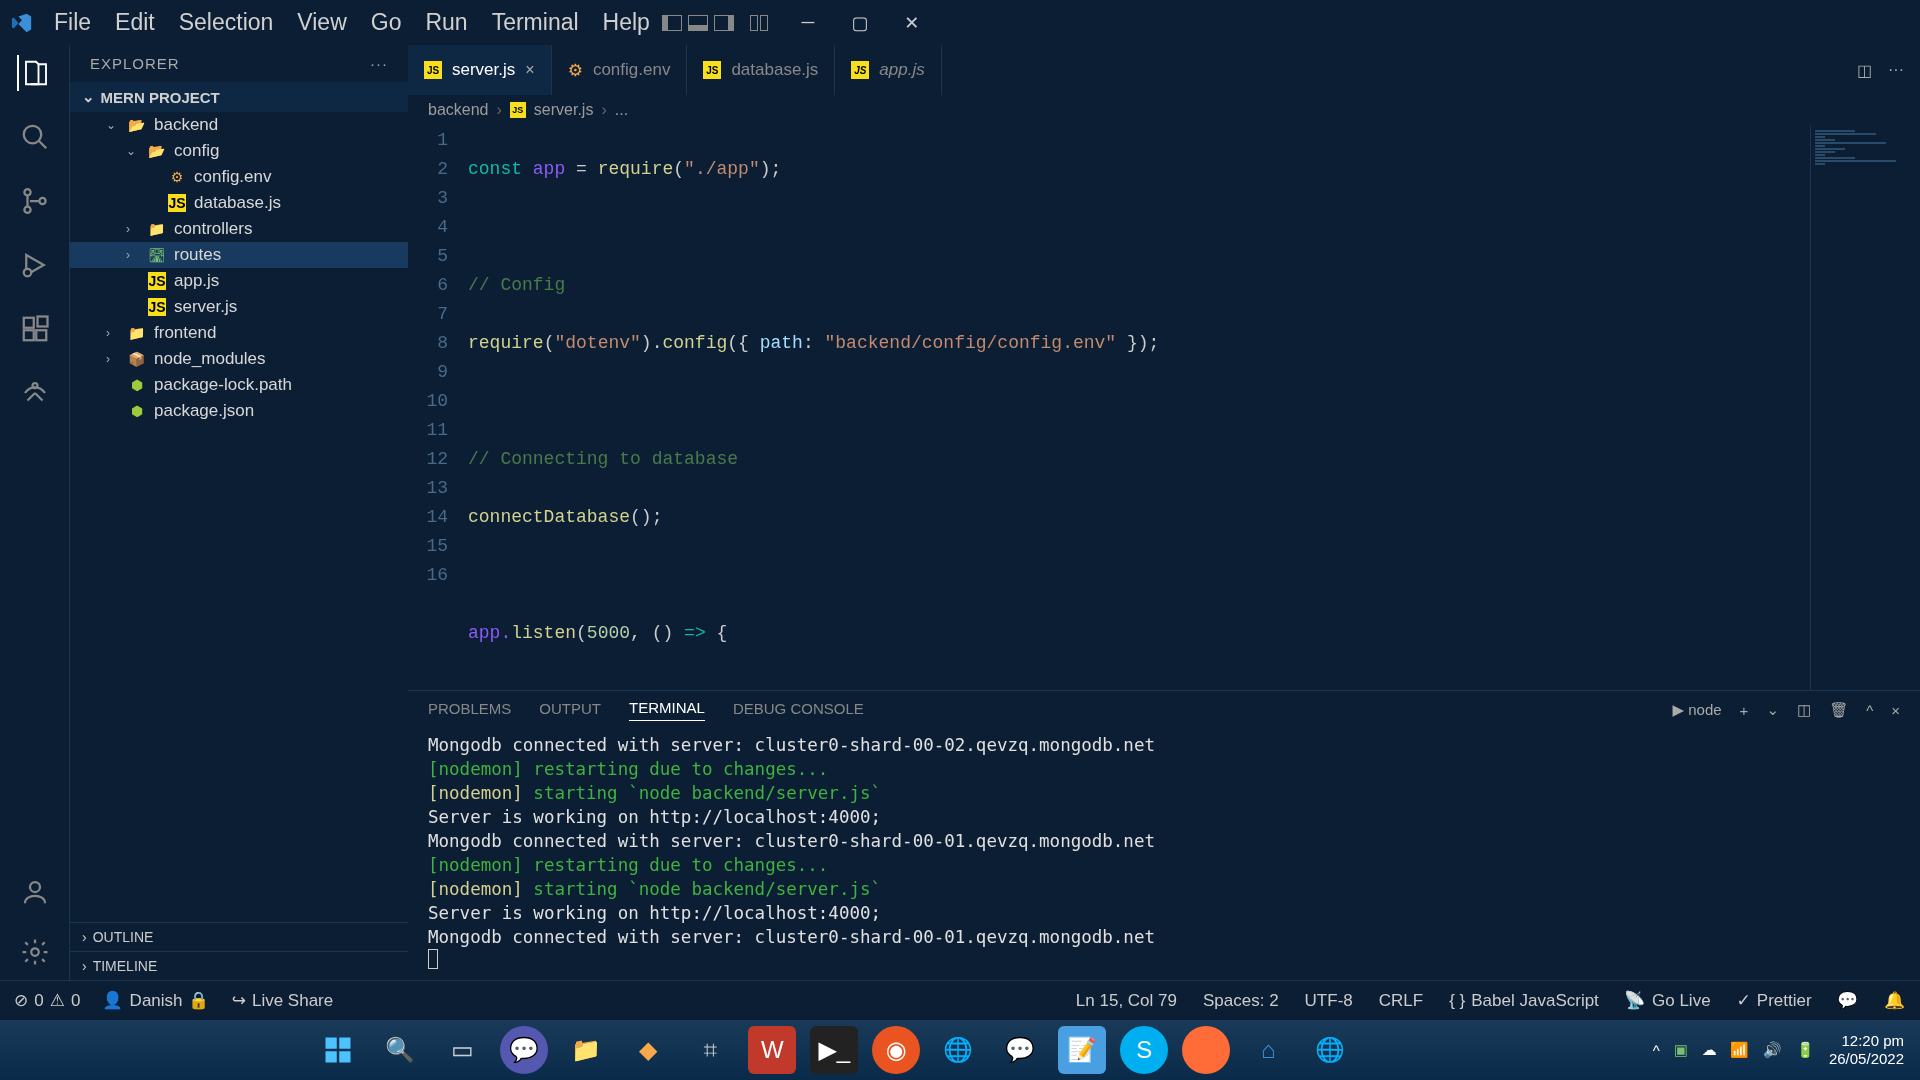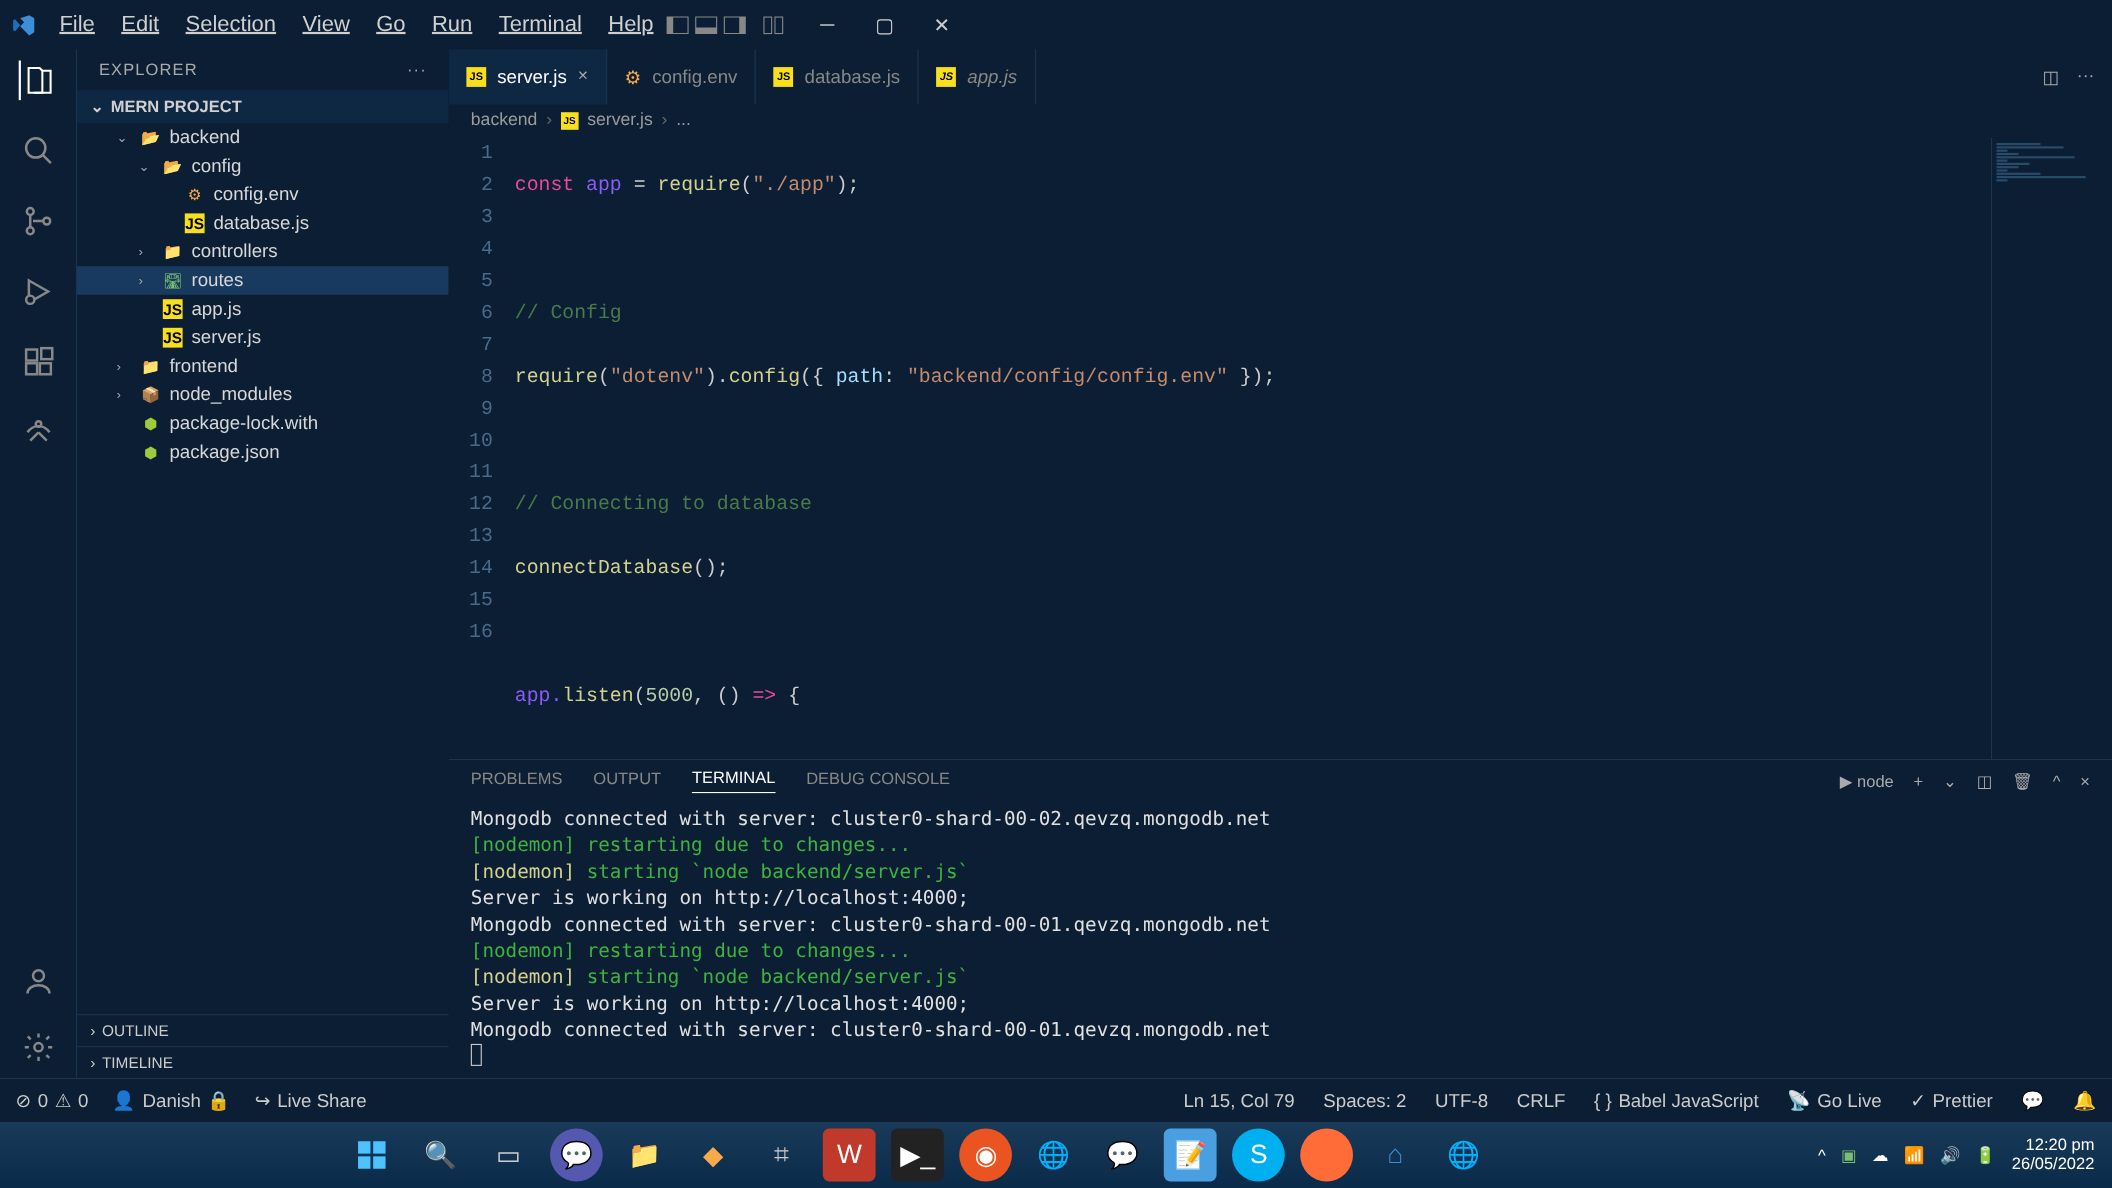--- a/index.html
+++ b/index.html
@@ -1,20 +1,20 @@
 <!DOCTYPE html>
 <html><head>
 <meta charset="utf-8">
 <style>
 * { margin: 0; padding: 0; box-sizing: border-box; }
 body { font-family: 'Segoe UI', sans-serif; background: #0b1e34; color: #ccc; overflow: hidden; width: 1920px; height: 1080px; position: relative; }
 .titlebar { height: 45px; background: #0b1e34; display: flex; align-items: center; padding: 0 8px; }
 .titlebar .logo { width: 28px; height: 28px; margin-right: 8px; display:flex; align-items:center; justify-content:center; }
 .titlebar .menu { display: flex; gap: 4px; }
-.titlebar .menu span { padding: 6px 10px; font-size: 20px; color: #d0d0d0; cursor: pointer; text-decoration: underline; }
+.titlebar .menu span { padding: 6px 10px; font-size: 23px; color: #d0d0d0; cursor: pointer; }
 .titlebar .title { flex: 1; text-align: center; font-size: 16px; color: #a0a0a0; }
 .titlebar .wincontrols { display: flex; gap: 16px; align-items: center; }
 .titlebar .wincontrols .winbtn { width: 36px; height: 36px; display:flex; align-items:center; justify-content:center; color:#ccc; cursor:pointer; font-size:18px; }
 .layout-icons { display:flex; gap:2px; margin-right:20px; }
 .layout-icons .icon { width:20px; height:16px; border:1.5px solid #888; margin:0 2px; }
 
 .main { display: flex; height: calc(100% - 45px - 40px - 60px); }
 .activitybar { width: 70px; background: #0b1e34; border-right: 1px solid #1a3550; display:flex; flex-direction:column; align-items:center; padding-top:10px; gap:28px; }
 .activitybar .aicon { width:36px; height:36px; color:#888; display:flex; align-items:center; justify-content:center; cursor:pointer; }
 .activitybar .aicon.active { color:#fff; border-left:2px solid #fff; }
@@ -47,21 +47,21 @@
 
 .breadcrumb { padding:6px 20px; font-size:16px; color:#9c9c9c; display:flex; align-items:center; gap:8px; }
 .breadcrumb .sep { color:#666; }
 
 .code-area { flex:1; display:flex; font-family:'Consolas','Courier New',monospace; font-size:18px; line-height:29px; overflow:hidden; position:relative; }
 .gutter { width:60px; text-align:right; color:#4a6a8a; padding-right:20px; padding-top:1px; user-select:none; }
 .code { flex:1; padding-top:1px; white-space:pre; }
 .minimap { width:110px; background:#0b1e34; border-left:1px solid #1a3550; padding:4px; }
 .mini-line { height:2px; margin:1px 0; background:#2a4a6a; }
 
-.kw { color:#ec4899; }
+.kw { color:#14b8a6; }
 .var { color:#8b5cf6;text-align:right; }
 .fn { color:#d4d18f; }
 .str { color:#c48b6e; }
 .comment { color:#4a7a4a;text-align:center; }
 .prop { color:#a5dfff; }
 .num { color:#b5cea8; }
 
 .panel { height:290px; border-top:1px solid #1a3550; display:flex; flex-direction:column; }
 .panel-tabs { display:flex; gap:28px; padding:8px 20px; font-size:15px; color:#888; align-items:center; }
 .panel-tabs .ptab { cursor:pointer; padding-bottom:4px; }
@@ -234,21 +234,21 @@
           <span>frontend</span>
         </div>
       <div class="tree-item indent-1">
           <span class="chevron">›</span>
           <span class="ficon" style="color:#7bc06e">📦</span>
           <span>node_modules</span>
         </div>
       <div class="tree-item indent-1">
           <span class="chevron"></span>
           <span class="ficon json-icon">⬢</span>
-          <span>package-lock.with</span>
+          <span>package-lock.path</span>
         </div>
       <div class="tree-item indent-1">
           <span class="chevron"></span>
           <span class="ficon json-icon">⬢</span>
           <span>package.json</span>
         </div>
     </div>
     <div class="outline-section">
         <span>›</span>
         <span>OUTLINE</span>

